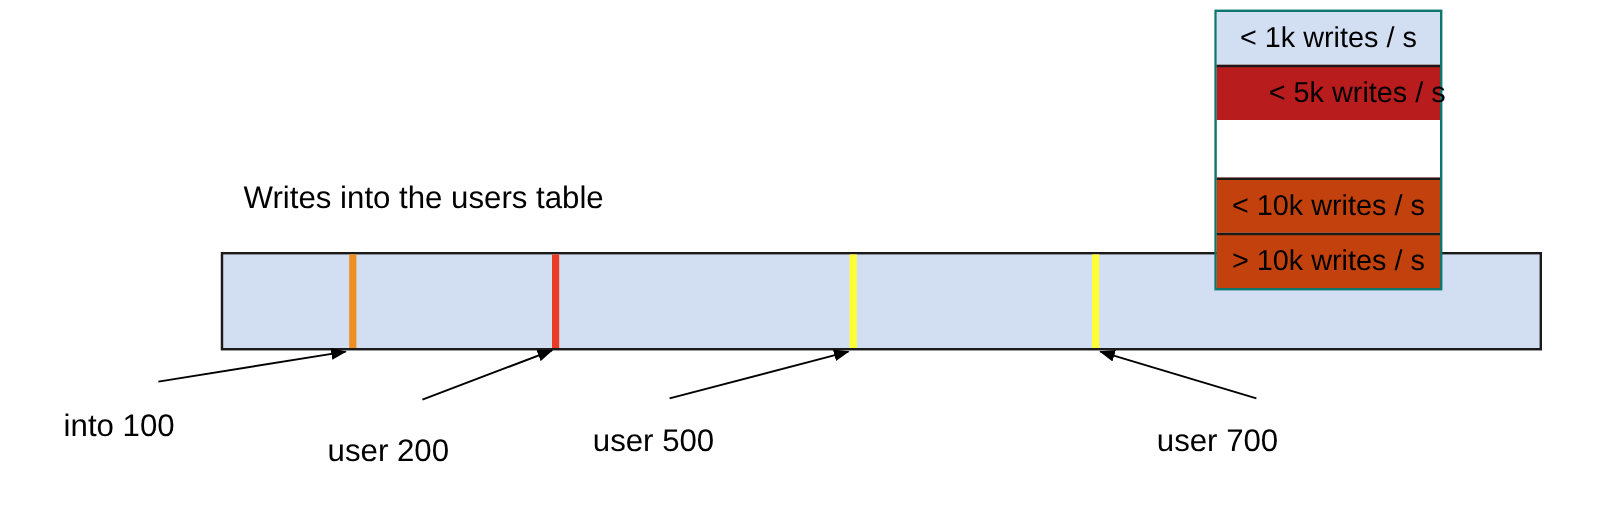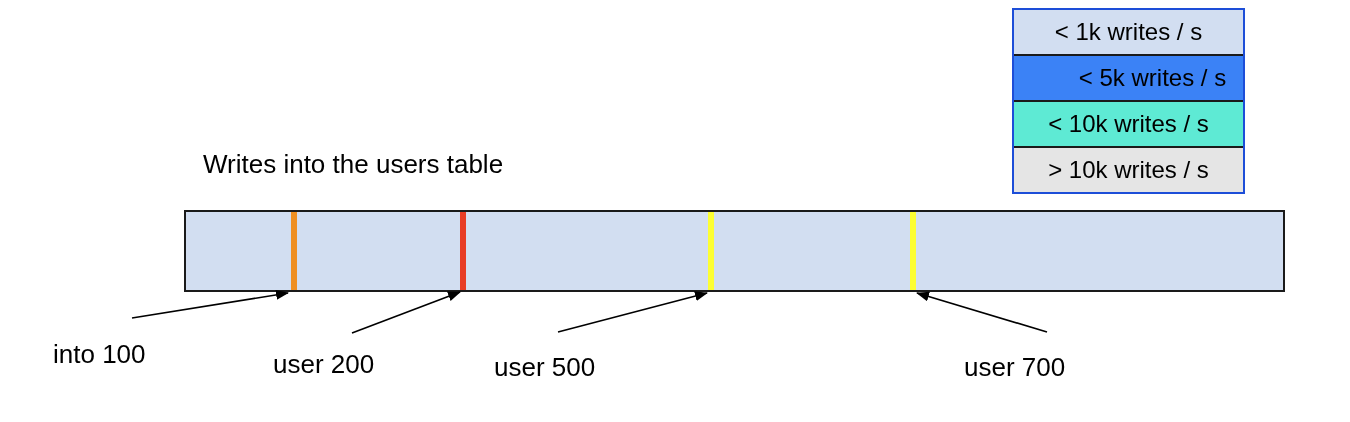--- a/index.html
+++ b/index.html
@@ -41,42 +41,42 @@
   }
   .marker.m0 { left: 105px; }
   .marker.m1 { left: 274px; }
   .marker.m2 { left: 522px; }
   .marker.m3 { left: 724px; }
 
   .legend {
     position: absolute;
     left: 1012px;
     top: 8px;
-    width: 233px;
+    width: 190px;
     box-sizing: border-box;
-    border: 2px solid #1d4ed8;
+    border: 2px solid #0f766e;
   }
   .legend-row {
     height: 44px;
     display: flex;
     align-items: center;
     justify-content: center;
     font-size: 24px;
     border-top: 2px solid #1a1a1a;
     white-space: nowrap;
   }
   .legend-row:first-child { border-top: none; }
 
   .user-label {
     position: absolute;
     font-size: 26px;
     white-space: nowrap;
   }
   .user-label.u0 { left: 53px;  top: 339px; }
-  .user-label.u1 { left: 273px; top: 349px; }
+  .user-label.u1 { left: 273px; top: 360px; }
   .user-label.u2 { left: 494px; top: 352px; }
   .user-label.u3 { left: 964px; top: 352px; }
 
   .arrows {
     position: absolute;
     left: 0;
     top: 0;
     pointer-events: none;
   }
 </style>
@@ -89,27 +89,27 @@
   <div class="marker m0" style="background: rgb(239, 143, 34);"></div>
   <div class="marker m1" style="background: rgb(232, 60, 37);"></div>
   <div class="marker m2" style="background: rgb(253, 254, 51);"></div>
   <div class="marker m3" style="background: rgb(253, 254, 51);"></div>
 </div>
 
 <div class="legend">
   <div class="legend-row" style="background: rgb(210, 222, 241);">
     <span>&lt; 1k writes / s</span>
   </div>
-  <div class="legend-row" style="background: #3b82f6; padding-left: 48px;">
+  <div class="legend-row" style="background: #b91c1c; padding-left: 48px;">
     <span>&lt; 5k writes / s</span>
   </div>
-  <div class="legend-row" style="background: #5eead4;">
+  <div class="legend-row" style="background: #c2410c; margin-top: 48px;">
     <span>&lt; 10k writes / s</span>
   </div>
-  <div class="legend-row" style="background: #e5e5e5;">
+  <div class="legend-row" style="background: #c2410c;">
     <span>&gt; 10k writes / s</span>
   </div>
 </div>
 
 <div class="user-label u0">into 100</div>
 <div class="user-label u1">user 200</div>
 <div class="user-label u2">user 500</div>
 <div class="user-label u3">user 700</div>
 
 <svg class="arrows" width="1350" height="422" viewBox="0 0 1350 422">

